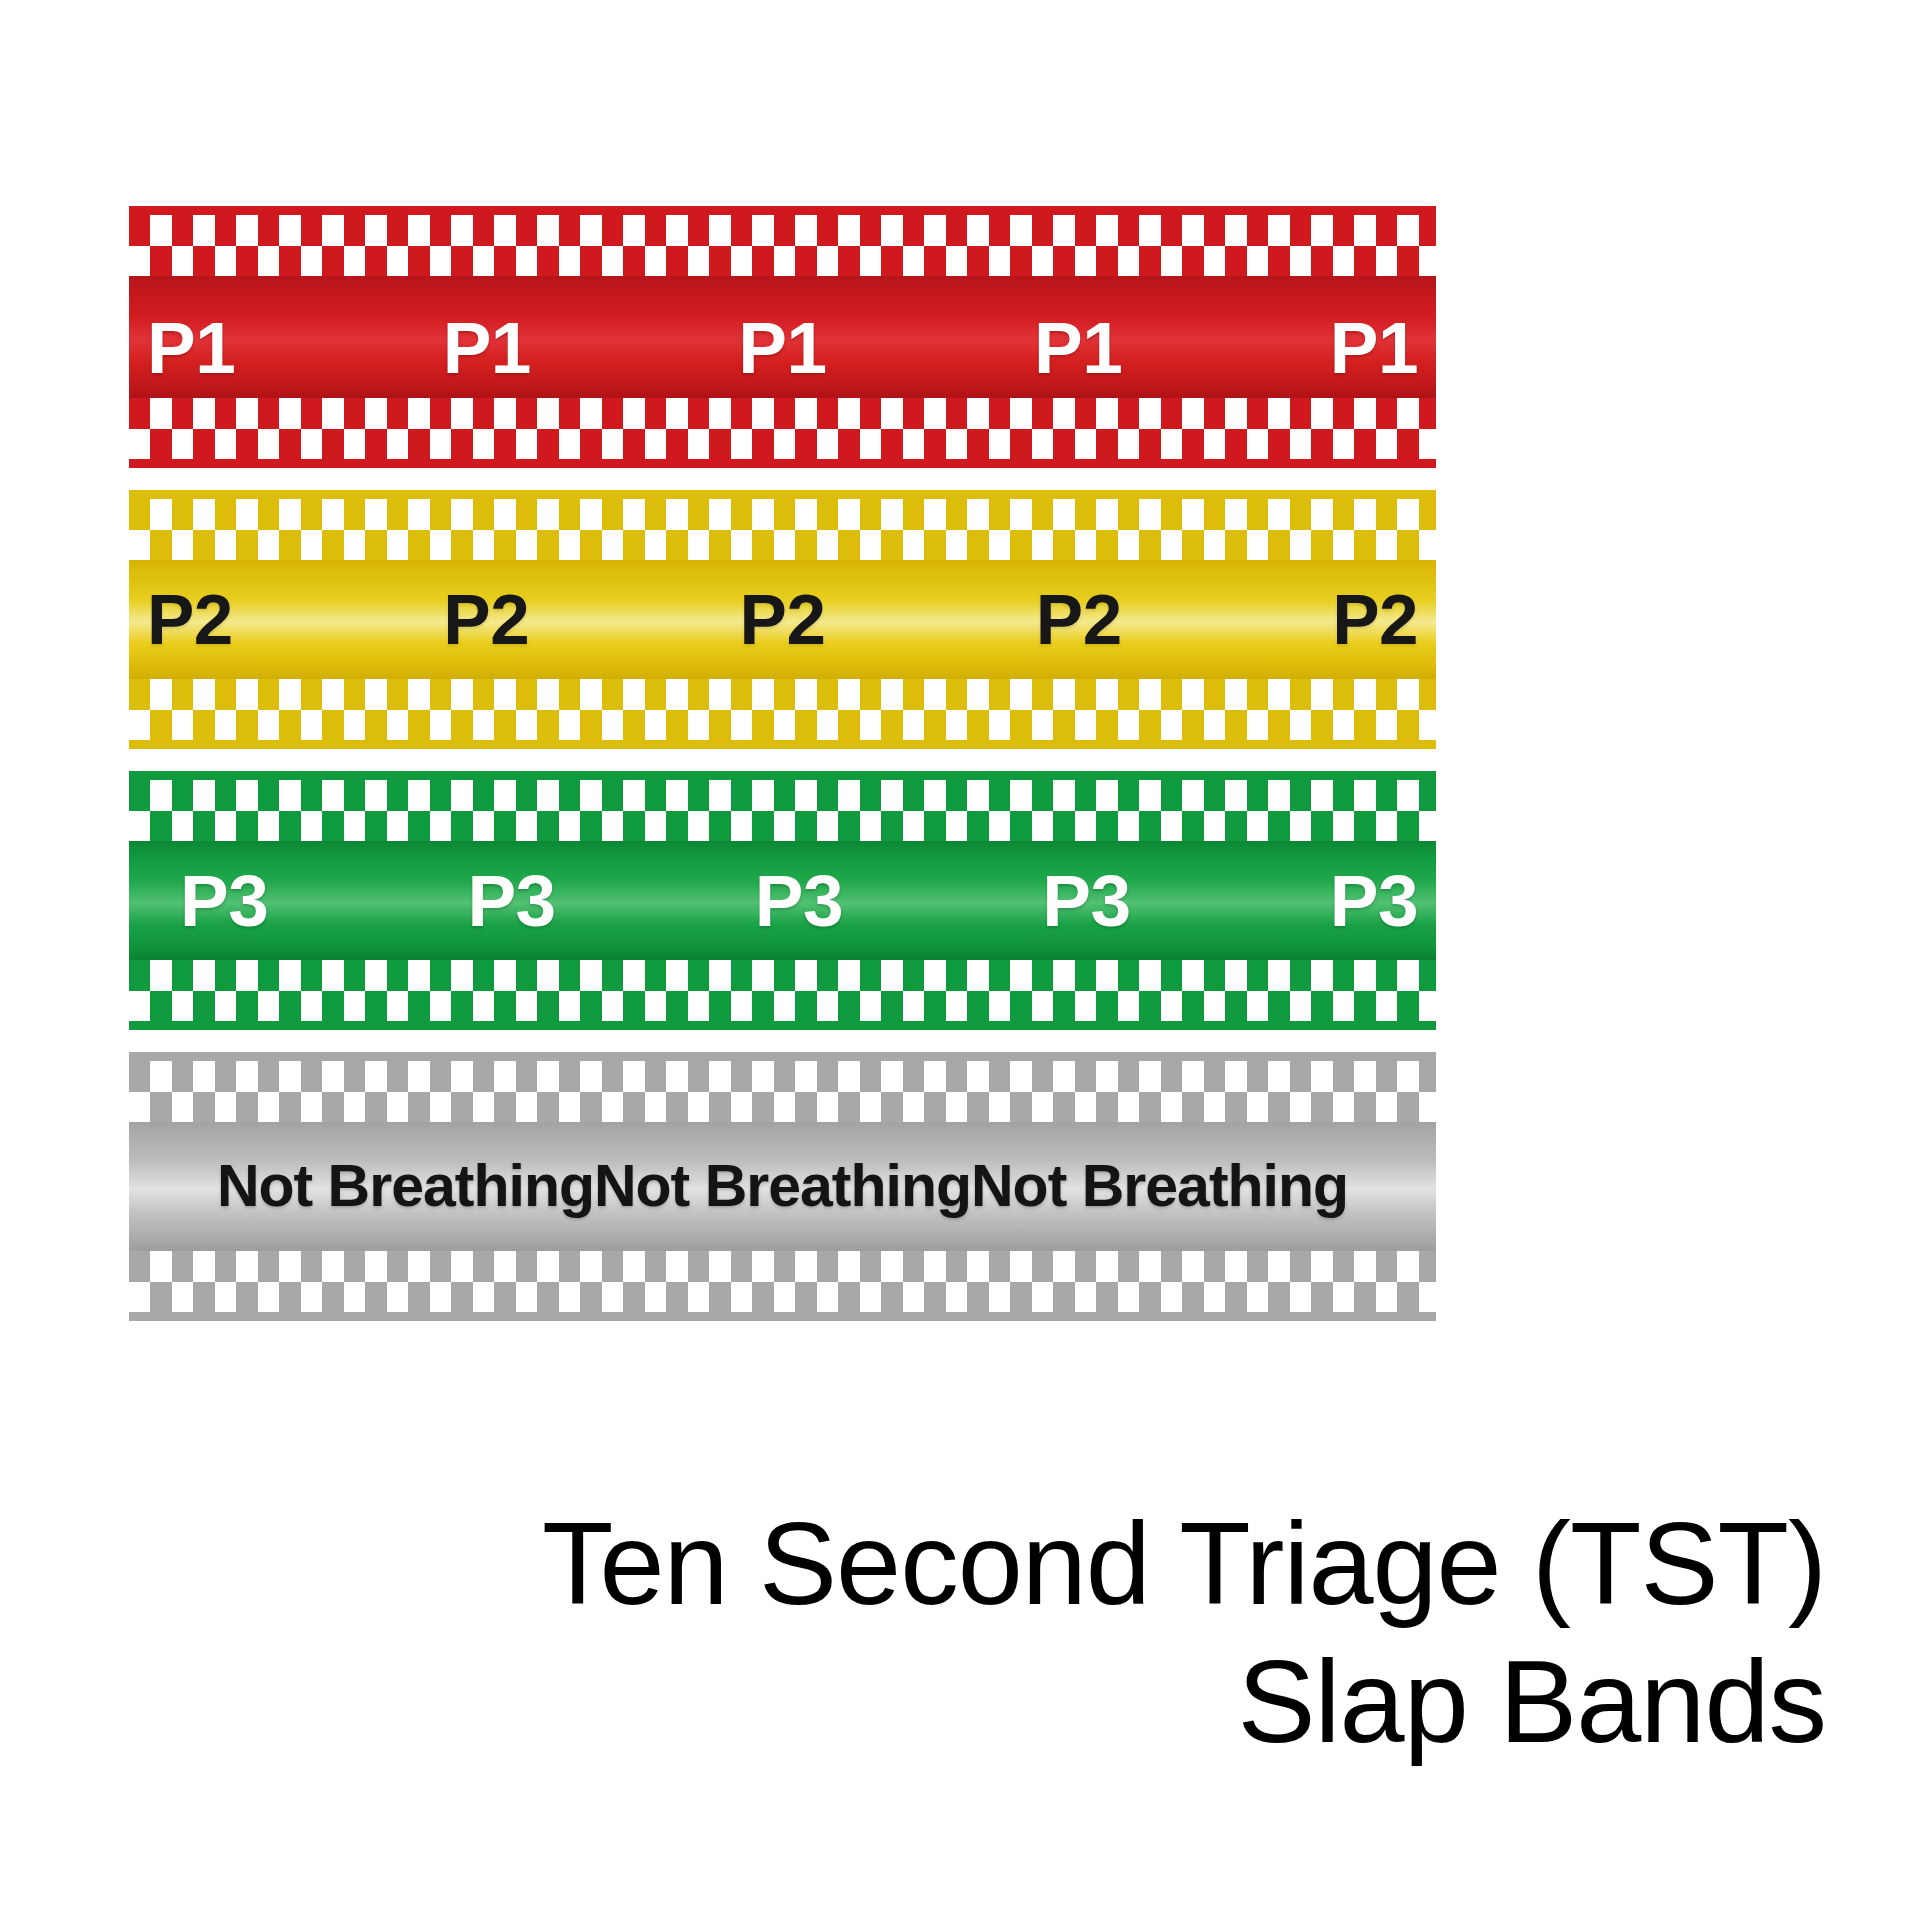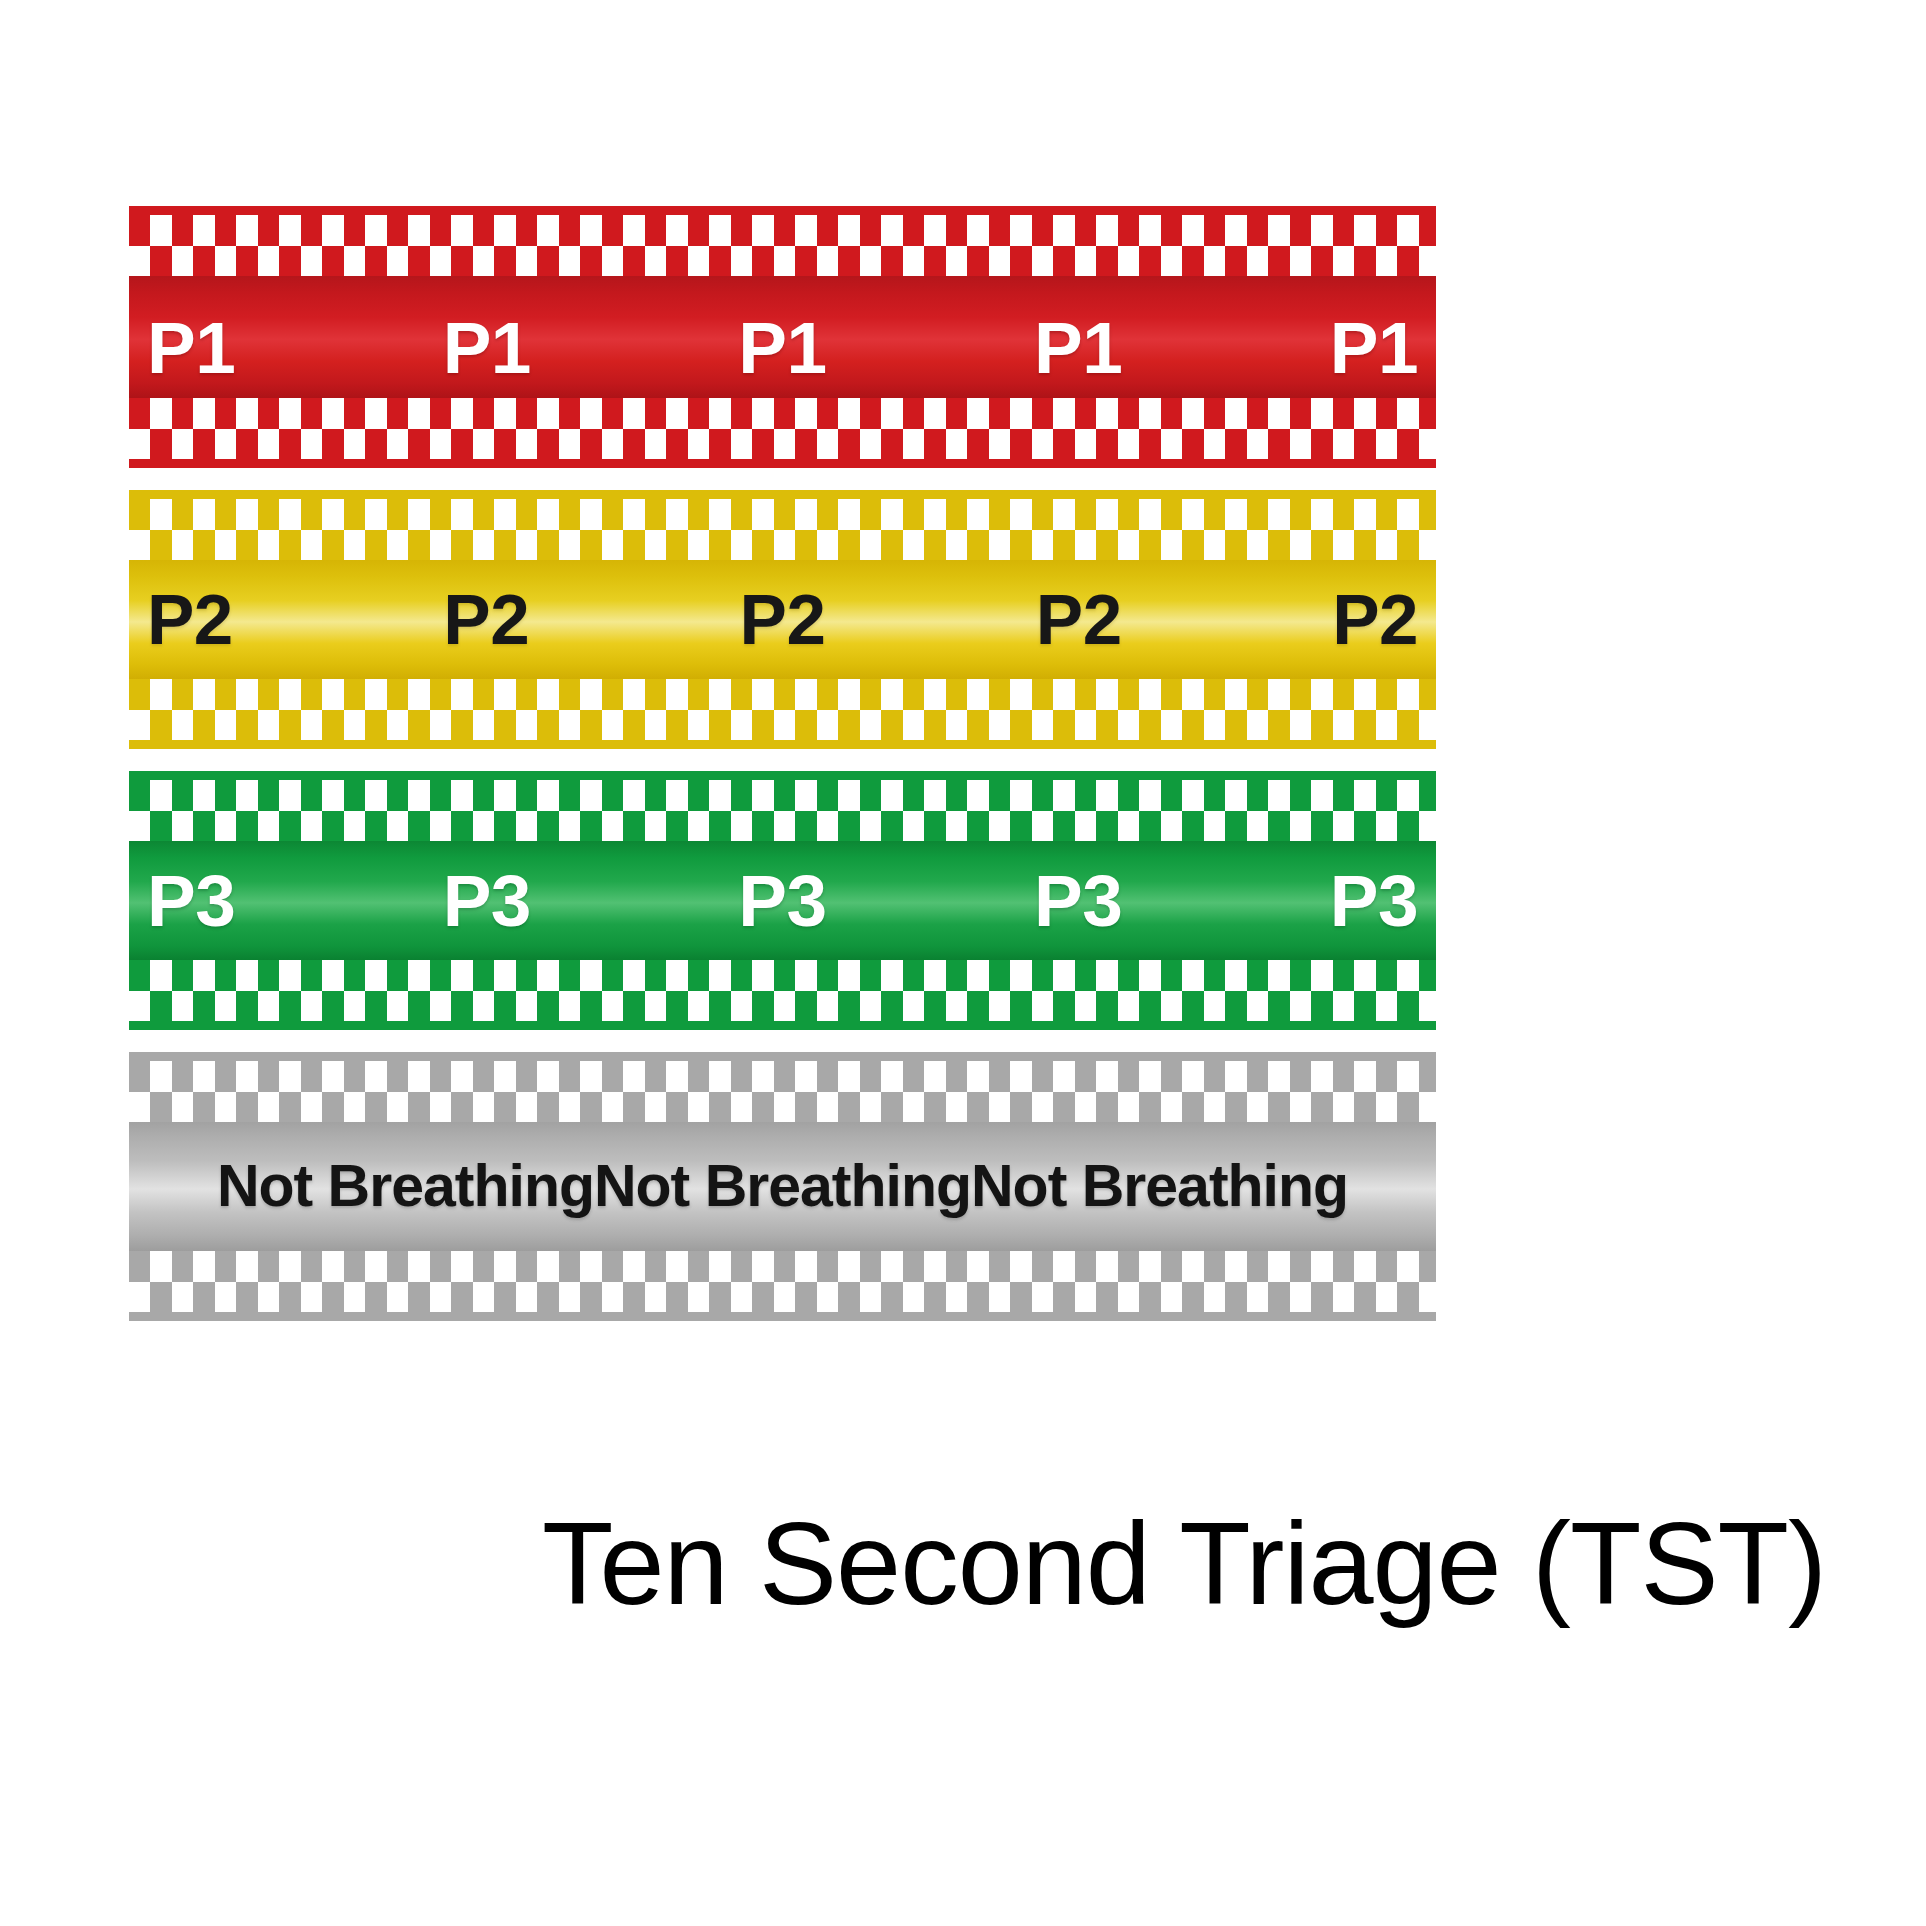--- a/index.html
+++ b/index.html
@@ -130,20 +130,21 @@
   .band-green .core {
     height: 119px;
     background: linear-gradient(to bottom,
         #0c8734 0%, #109b3e 14%, #21a84c 34%,
         #52c173 52%, #1ba247 70%, #10953c 88%, #0a8131 100%);
   }
   .band-green .label {
     color: #ffffff;
     font-size: 73px;
     text-shadow: 0 2px 3px rgba(0,70,25,0.30);
+    margin-left: 33px;
   }
 
   
   .band-grey .rail { background: #a8a8a8; }
   .band-grey .checker {
     background-image:
       linear-gradient(to right, #a8a8a8 0 50%, transparent 50% 100%),
       linear-gradient(to right, transparent 0 50%, #a8a8a8 50% 100%),
       linear-gradient(#ffffff, #ffffff);
     background-size: 43px 31px, 43px 31px, 100% 100%;
@@ -243,16 +244,17 @@
         <span class="label">Not Breathing</span>
       </div>
       <div class="checker"></div>
       <div class="rail"></div>
     </div>
 
   </div>
 
   <div id="title">
     <span class="tline">Ten Second Triage (TST)</span>
+    <span class="tline">Slap Bands</span>
   </div>
 
 </div>
 
 
 </body></html>

